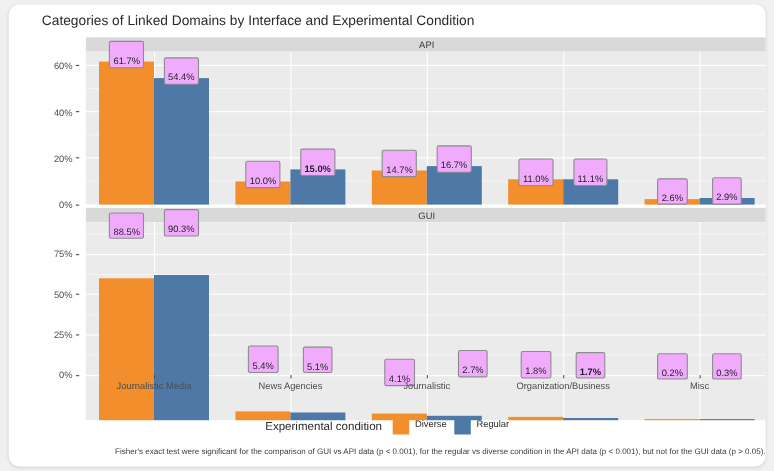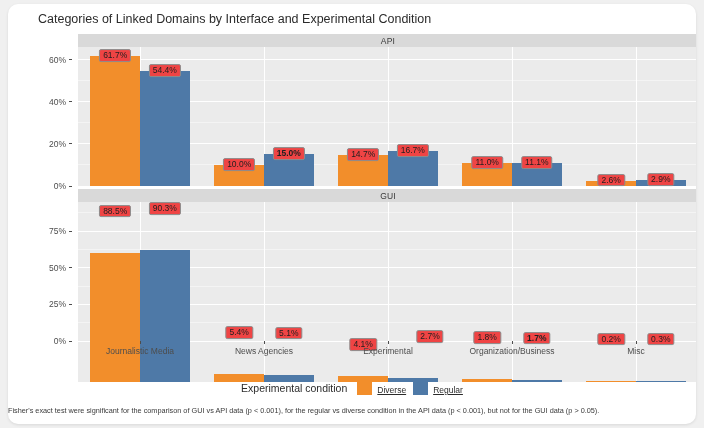--- a/index.html
+++ b/index.html
@@ -91,26 +91,26 @@
     height: 1px;
     background: #4d4d4d;
   }
   .bar {
     position: absolute;
     bottom: 0;
   }
   .barlabel {
     position: absolute;
     transform: translate(-50%, -100%);
-    background: #ef4444;
+    background: #f0abfc;
     border: 1px solid #8c8c8c;
     border-radius: 2px;
     font-size: 8.5px;
     color: #1f1f1f;
-    padding: 1px 3px 1px 3px;
+    padding: 13px 3px 1px 3px;
     white-space: nowrap;
     line-height: 1.05;
   }
   .xtick-mark {
     position: absolute;
     width: 1px;
     height: 3px;
     background: #4d4d4d;
   }
   .xtick-label {
@@ -128,36 +128,35 @@
     display: flex;
     align-items: center;
     justify-content: center;
     gap: 7px;
     font-size: 9.5px;
     color: #2b2b2b;
   }
   #legend .legend-title { font-size: 10.5px; margin-right: 3px; }
   #legend .key {
     display: inline-flex;
-    align-items: flex-end;
+    align-items: flex-start;
     gap: 5px;
-    text-decoration: underline;
   }
   #legend .swatch {
     width: 15px;
     height: 15px;
     display: inline-block;
   }
   #legend .key-label { font-size: 8.5px; color: #2b2b2b; }
   #caption {
     position: absolute;
     left: 0;
     top: 402px;
     width: 688px;
-    text-align: left;
+    text-align: right;
     font-size: 7.3px;
     color: #3a3a3a;
     white-space: nowrap;
   }
 </style>
 </head>
 <body>
 
 <div id="root">
   <div id="card">
@@ -265,21 +264,21 @@
         <div class="ytick-label" style="top: 29.2632px; right: 8px;">75%</div>
         <div class="ytick-mark" style="top: 28.7632px; right: 2px;"></div>
       </div>
 
     <div id="axis-x" style="position:absolute; left:70px; top:337px; width:620px; height:22px;">
         <div class="xtick-mark" style="left: 61.5px; top: 0px;"></div>
         <div class="xtick-label" style="left: 62px; top: 5px;">Journalistic Media</div>
         <div class="xtick-mark" style="left: 185.5px; top: 0px;"></div>
         <div class="xtick-label" style="left: 186px; top: 5px;">News Agencies</div>
         <div class="xtick-mark" style="left: 309.5px; top: 0px;"></div>
-        <div class="xtick-label" style="left: 310px; top: 5px;">Experimental</div>
+        <div class="xtick-label" style="left: 310px; top: 5px;">Journalistic</div>
         <div class="xtick-mark" style="left: 433.5px; top: 0px;"></div>
         <div class="xtick-label" style="left: 434px; top: 5px;">Organization/Business</div>
         <div class="xtick-mark" style="left: 557.5px; top: 0px;"></div>
         <div class="xtick-label" style="left: 558px; top: 5px;">Misc</div>
       </div>
 
     <div id="legend">
       <span class="legend-title">Experimental condition</span>
       <span class="key">
         <span class="swatch" style="background: rgb(242, 142, 43);"></span>

